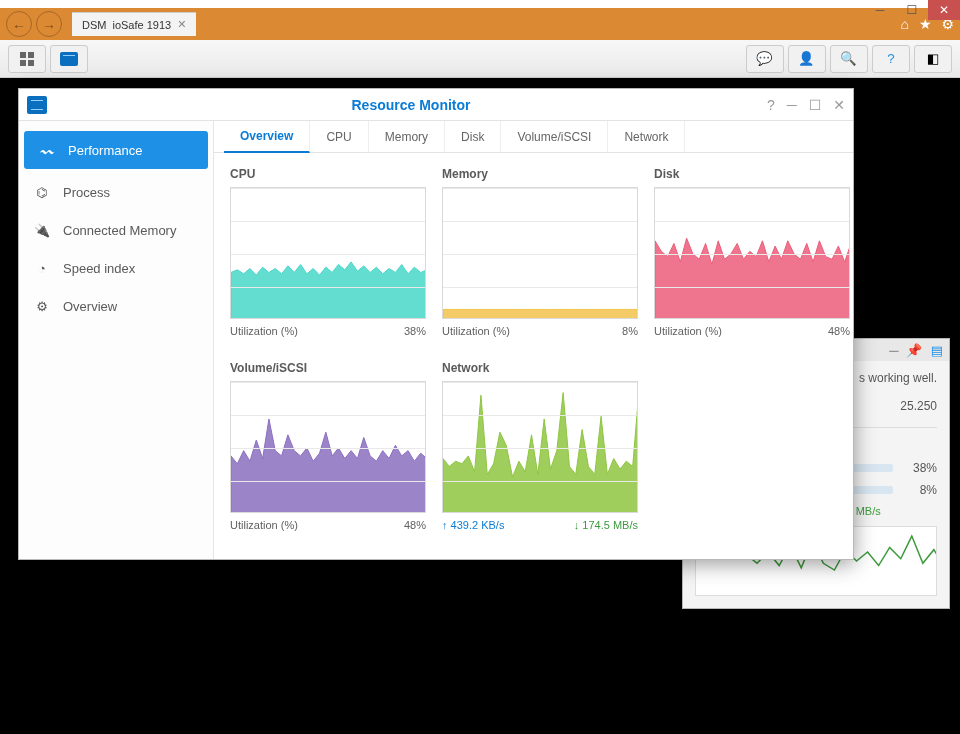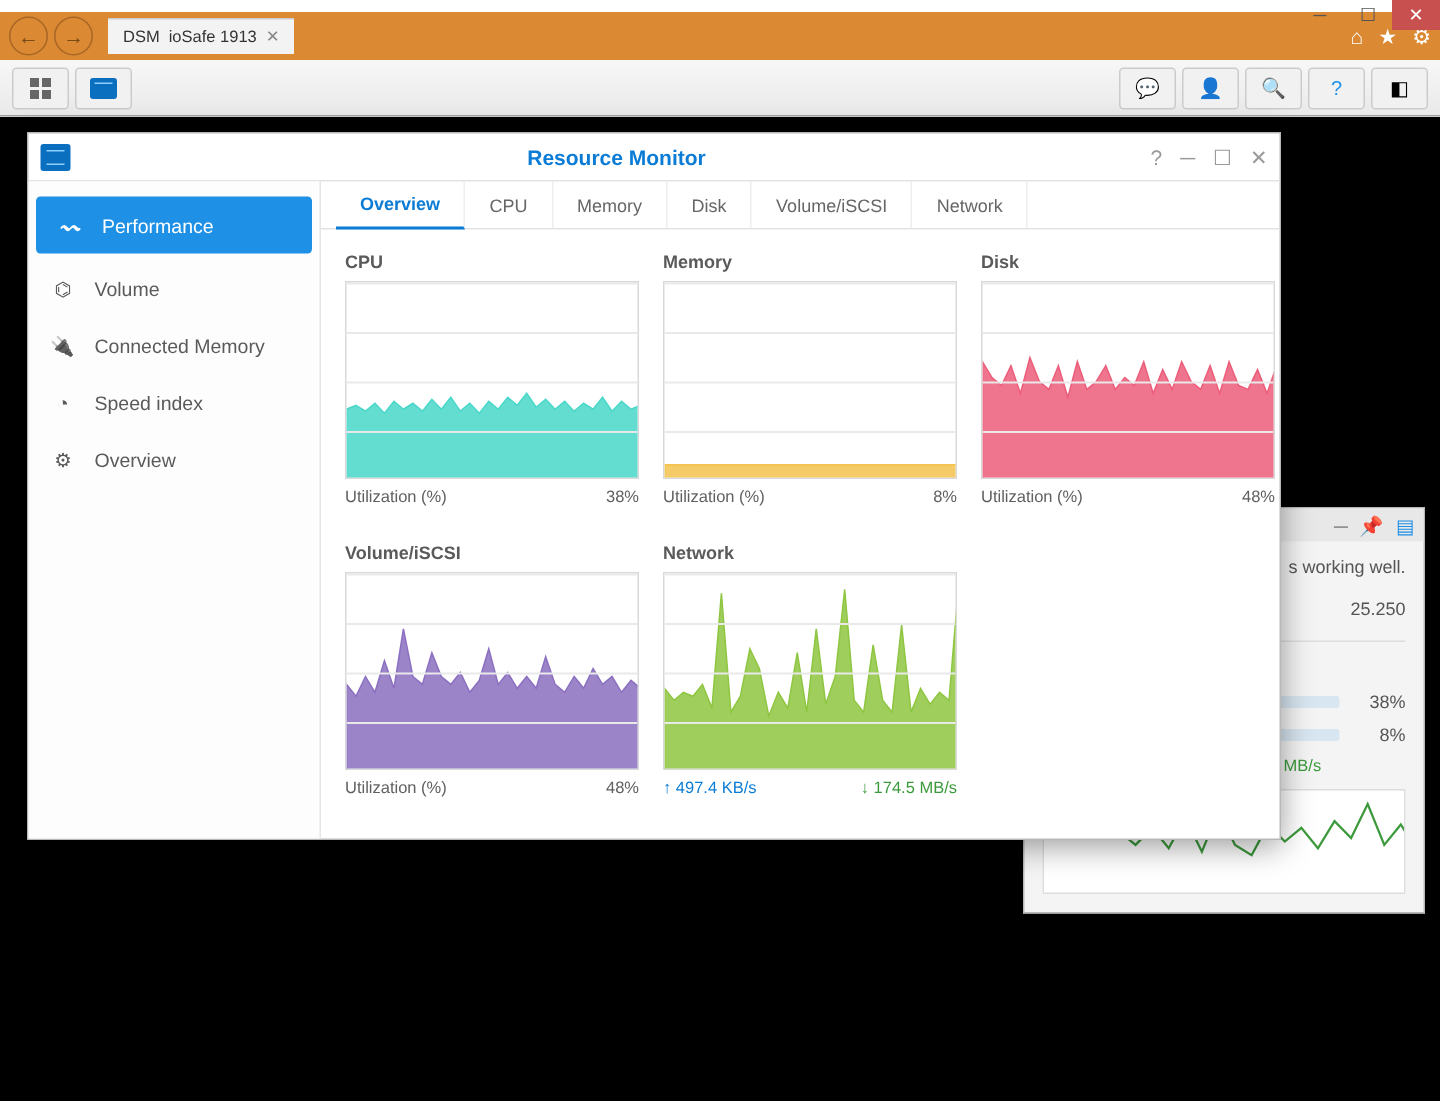--- a/index.html
+++ b/index.html
@@ -192,21 +192,21 @@
       </div>
     </div>
     <div class="rm-body">
       <div class="rm-sidebar">
         <div class="rm-side-item active">
           <span class="side-ico">〰</span>
           <span>Performance</span>
         </div>
         <div class="rm-side-item">
           <span class="side-ico">⌬</span>
-          <span>Volume</span>
+          <span>Process</span>
         </div>
         <div class="rm-side-item">
           <span class="side-ico">🔌</span>
           <span>Connected Memory</span>
         </div>
         <div class="rm-side-item">
           <span class="side-ico">◔</span>
           <span>Speed index</span>
         </div>
         <div class="rm-side-item">
@@ -292,21 +292,21 @@
           </div>
 
           <div class="chart-card">
             <div class="chart-title">Network</div>
             <div class="chart-box grid-lines">
                 <svg id="svg-network" width="196" height="132">
                   <path d="M0,132 L0,76.56 L6.32258064516129,84.48 L12.64516129032258,79.19999999999999 L18.967741935483872,81.84 L25.29032258064516,73.92 L31.61290322580645,89.75999999999999 L37.935483870967744,13.200000000000003 L44.25806451612903,92.4 L50.58064516129032,81.84 L56.90322580645161,50.16 L63.2258064516129,63.36 L69.54838709677419,95.03999999999999 L75.87096774193549,79.19999999999999 L82.19354838709677,89.75999999999999 L88.51612903225806,52.8 L94.83870967741935,92.4 L101.16129032258064,36.96000000000001 L107.48387096774194,87.12 L113.80645161290322,68.64 L120.12903225806451,10.559999999999988 L126.4516129032258,84.48 L132.7741935483871,92.4 L139.09677419354838,47.519999999999996 L145.41935483870967,84.48 L151.74193548387098,92.4 L158.06451612903226,34.32000000000001 L164.38709677419354,92.4 L170.70967741935482,76.56 L177.03225806451613,87.12 L183.3548387096774,79.19999999999999 L189.6774193548387,84.48 L196,7.920000000000002 L196,132 Z" fill="#8ec641" fill-opacity="0.85" stroke="#8ec641" stroke-width="1"></path>
                 </svg>
               </div>
             <div class="chart-footer">
-              <span class="up">↑ <span>497.4 KB/s</span></span>
+              <span class="up">↑ <span>439.2 KB/s</span></span>
               <span class="dn">↓ <span>174.5 MB/s</span></span>
             </div>
           </div>
         </div>
       </div>
     </div>
   </div>
 
 </div>
 

